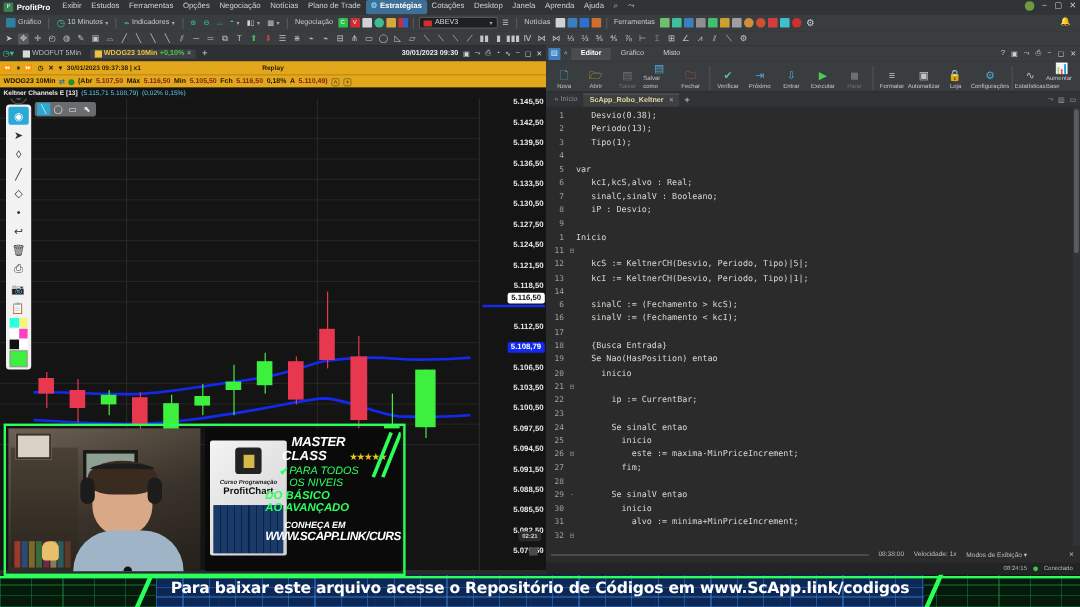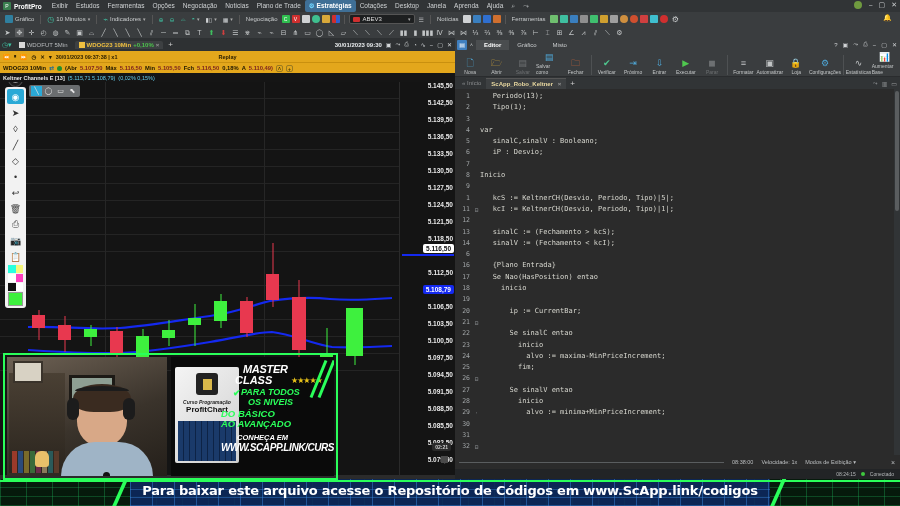--- a/index.html
+++ b/index.html
@@ -229,21 +229,21 @@
   .ad .boxl2 { font-size:8px; color:#111; font-weight:bold; }
   .ad .boxchart { position:absolute; left:3px; bottom:2px; width:58px; height:40px;
     background:repeating-linear-gradient(90deg,#1a3a6a 0 5px,#0d2346 5px 6px),
                repeating-linear-gradient(0deg,#1a3a6a 0 5px,#0d2346 5px 6px);}
   .ad .t1 { position:absolute; left:72px; top:6px; font-size:11px; color:#fff;
     font-weight:bold; font-style:italic; letter-spacing:-0.3px;}
   .ad .t2 { position:absolute; left:64px; top:17px; font-size:11px; color:#fff;
     font-weight:bold; font-style:italic; }
   .ad .stars { position:absolute; left:120px; top:19px; font-size:8px; color:#e8c21a; letter-spacing:-1px;}
   .ad .t3 { position:absolute; left:70px; top:31px; font-size:9px; color:#2aff5a;
-    font-weight:bold; font-style:italic; line-height:9.5px;text-align:center; }
+    font-weight:normal; font-style:italic; line-height:9.5px; }
   .ad .chk { position:absolute; left:62px; top:31px; font-size:9px; color:#2aff5a; font-weight:bold;}
   .ad .t4 { position:absolute; left:50px; top:52px; font-size:9.5px; color:#2aff5a;
     font-weight:bold; font-style:italic; line-height:10px;}
   .ad .t5 { position:absolute; left:66px; top:76px; font-size:7.5px; color:#fff;
     font-weight:bold; font-style:italic;}
   .ad .t6 { position:absolute; left:50px; top:85px; font-size:10px; color:#fff;
     font-weight:bold; font-style:italic; letter-spacing:-0.4px;}
   .ad .slash { position:absolute; width:3px; height:40px; background:#2aff5a;
     transform:rotate(22deg); }
 
@@ -798,44 +798,46 @@
         <div>⊟</div>
         <div></div>
           <div></div>
         <div>·</div>
         <div></div>
           <div></div>
         <div>⊟</div>
         <div></div>
       </div>
       <div class="codecol">
+        <div class="ln">   Desvio(0.38);</div>
         <div class="ln">   Periodo(13);</div>
         <div class="ln">   Tipo(1);</div>
         <div class="ln"></div>
         <div class="ln kw">var</div>
+        <div class="ln">   kcI,kcS,alvo : Real;</div>
         <div class="ln">   sinalC,sinalV : Booleano;</div>
         <div class="ln">   iP : Desvio;</div>
         <div class="ln"></div>
         <div class="ln kw">Inicio</div>
         <div class="ln"></div>
         <div class="ln">   kcS := KeltnerCH(Desvio, Periodo, Tipo)|5|;</div>
         <div class="ln">   kcI := KeltnerCH(Desvio, Periodo, Tipo)|1|;</div>
         <div class="ln"></div>
         <div class="ln">   sinalC := (Fechamento &gt; kcS);</div>
         <div class="ln">   sinalV := (Fechamento &lt; kcI);</div>
         <div class="ln"></div>
-        <div class="ln cmt">   {Plano Entrada}</div>
+        <div class="ln cmt">   {Busca Entrada}</div>
         <div class="ln">   Se Nao(HasPosition) entao</div>
         <div class="ln">     inicio</div>
         <div class="ln"></div>
         <div class="ln">       ip := CurrentBar;</div>
         <div class="ln"></div>
         <div class="ln">       Se sinalC entao</div>
         <div class="ln">         inicio</div>
-        <div class="ln">           alvo := maxima-MinPriceIncrement;</div>
+        <div class="ln">           este := maxima-MinPriceIncrement;</div>
         <div class="ln">         fim;</div>
         <div class="ln"></div>
         <div class="ln">       Se sinalV entao</div>
         <div class="ln">         inicio</div>
         <div class="ln">           alvo := minima+MinPriceIncrement;</div>
       </div>
       <div class="vscroll">
           <div class="thumb"></div>
         </div>
       <div class="hscroll">

